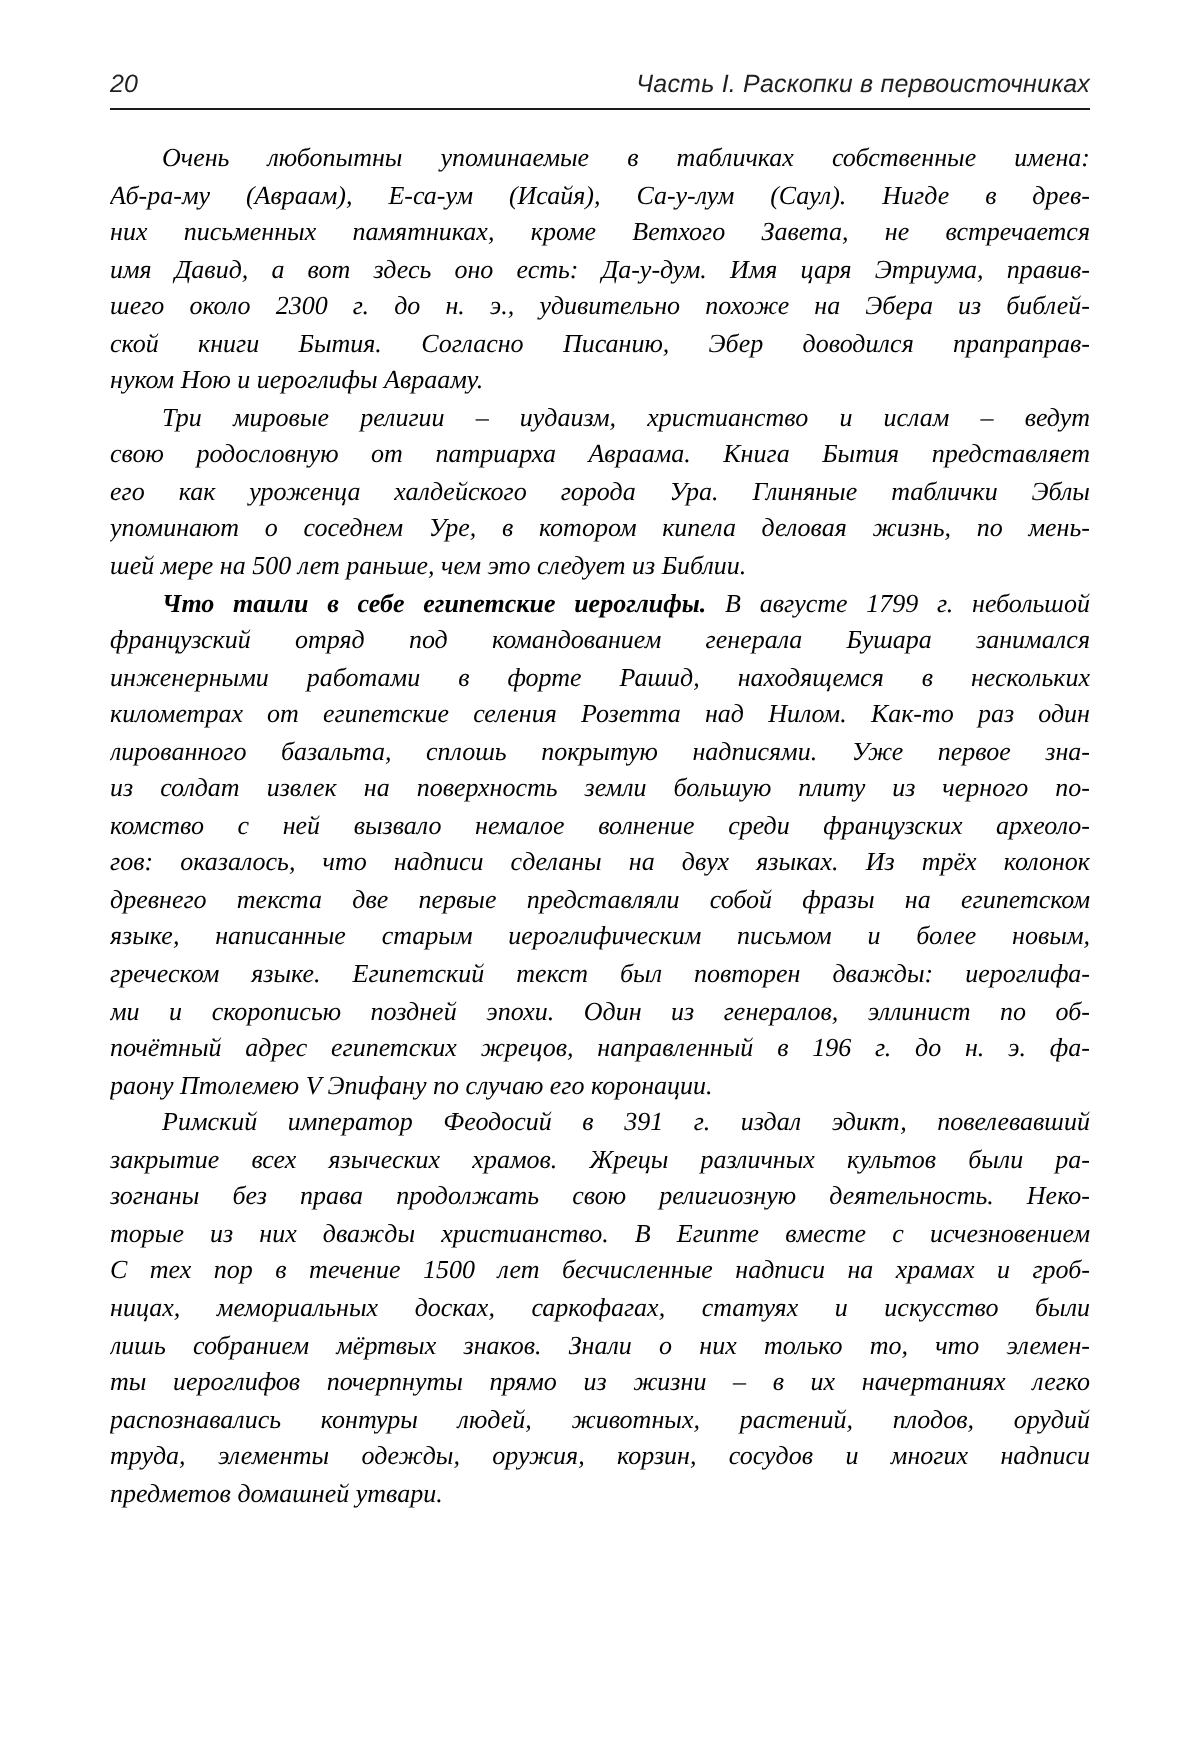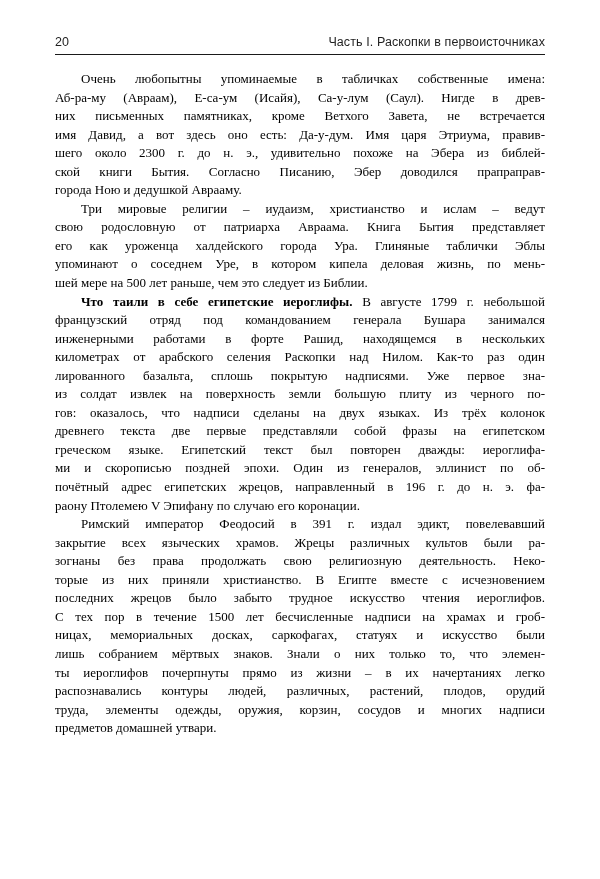--- a/index.html
+++ b/index.html
@@ -8,20 +8,21 @@
     background: #ffffff;
     font-family: "Liberation Serif", serif;
     color: #000000;
     overflow: hidden;
   }
   .page {
     width: 600px;
     height: 879px;
     padding: 0 55px;
     position: relative;
+    font-style: italic;
   }
   .running-header {
     padding-top: 35px;
     display: flex;
     justify-content: space-between;
     align-items: flex-end;
     font-family: "Liberation Sans", sans-serif;
     font-size: 12.5px;
     color: #1f1f1f;
     letter-spacing: 0.1px;
@@ -58,51 +59,52 @@
   </div>
   <div class="header-rule"></div>
   <div class="text-block">
       <div class="paragraph">
         <div class="line first">Очень любопытны упоминаемые в табличках собственные имена:</div>
         <div class="line">Аб-ра-му (Авраам), Е-са-ум (Исайя), Са-у-лум (Саул). Нигде в древ-</div>
         <div class="line">них письменных памятниках, кроме Ветхого Завета, не встречается</div>
         <div class="line">имя Давид, а вот здесь оно есть: Да-у-дум. Имя царя Этриума, правив-</div>
         <div class="line">шего около 2300 г. до н. э., удивительно похоже на Эбера из библей-</div>
         <div class="line">ской книги Бытия. Согласно Писанию, Эбер доводился прапраправ-</div>
-        <div class="line last">города Ною и дедушкой Аврааму.</div>
+        <div class="line last">нуком Ною и иероглифы Аврааму.</div>
       </div>
       <div class="paragraph">
         <div class="line first">Три мировые религии – иудаизм, христианство и ислам – ведут</div>
         <div class="line">свою родословную от патриарха Авраама. Книга Бытия представляет</div>
         <div class="line">его как уроженца халдейского города Ура. Глиняные таблички Эблы</div>
         <div class="line">упоминают о соседнем Уре, в котором кипела деловая жизнь, по мень-</div>
         <div class="line last">шей мере на 500 лет раньше, чем это следует из Библии.</div>
       </div>
       <div class="paragraph">
         <div class="line first"><b>Что таили в себе египетские иероглифы.</b> В августе 1799 г. небольшой</div>
         <div class="line">французский отряд под командованием генерала Бушара занимался</div>
         <div class="line">инженерными работами в форте Рашид, находящемся в нескольких</div>
-        <div class="line">километрах от арабского селения Раскопки над Нилом. Как-то раз один</div>
+        <div class="line">километрах от египетские селения Розетта над Нилом. Как-то раз один</div>
         <div class="line">лированного базальта, сплошь покрытую надписями. Уже первое зна-</div>
         <div class="line">из солдат извлек на поверхность земли большую плиту из черного по-</div>
+        <div class="line">комство с ней вызвало немалое волнение среди французских археоло-</div>
         <div class="line">гов: оказалось, что надписи сделаны на двух языках. Из трёх колонок</div>
         <div class="line">древнего текста две первые представляли собой фразы на египетском</div>
+        <div class="line">языке, написанные старым иероглифическим письмом и более новым,</div>
         <div class="line">греческом языке. Египетский текст был повторен дважды: иероглифа-</div>
         <div class="line">ми и скорописью поздней эпохи. Один из генералов, эллинист по об-</div>
         <div class="line">почётный адрес египетских жрецов, направленный в 196 г. до н. э. фа-</div>
         <div class="line last">раону Птолемею V Эпифану по случаю его коронации.</div>
       </div>
       <div class="paragraph">
         <div class="line first">Римский император Феодосий в 391 г. издал эдикт, повелевавший</div>
         <div class="line">закрытие всех языческих храмов. Жрецы различных культов были ра-</div>
         <div class="line">зогнаны без права продолжать свою религиозную деятельность. Неко-</div>
-        <div class="line">торые из них приняли христианство. В Египте вместе с исчезновением</div>
-        <div class="line">последних жрецов было забыто трудное искусство чтения иероглифов.</div>
+        <div class="line">торые из них дважды христианство. В Египте вместе с исчезновением</div>
         <div class="line">С тех пор в течение 1500 лет бесчисленные надписи на храмах и гроб-</div>
         <div class="line">ницах, мемориальных досках, саркофагах, статуях и искусство были</div>
         <div class="line">лишь собранием мёртвых знаков. Знали о них только то, что элемен-</div>
         <div class="line">ты иероглифов почерпнуты прямо из жизни – в их начертаниях легко</div>
-        <div class="line">распознавались контуры людей, различных, растений, плодов, орудий</div>
+        <div class="line">распознавались контуры людей, животных, растений, плодов, орудий</div>
         <div class="line">труда, элементы одежды, оружия, корзин, сосудов и многих надписи</div>
         <div class="line last">предметов домашней утвари.</div>
       </div>
     </div>
 </div>
 
 </body></html>

